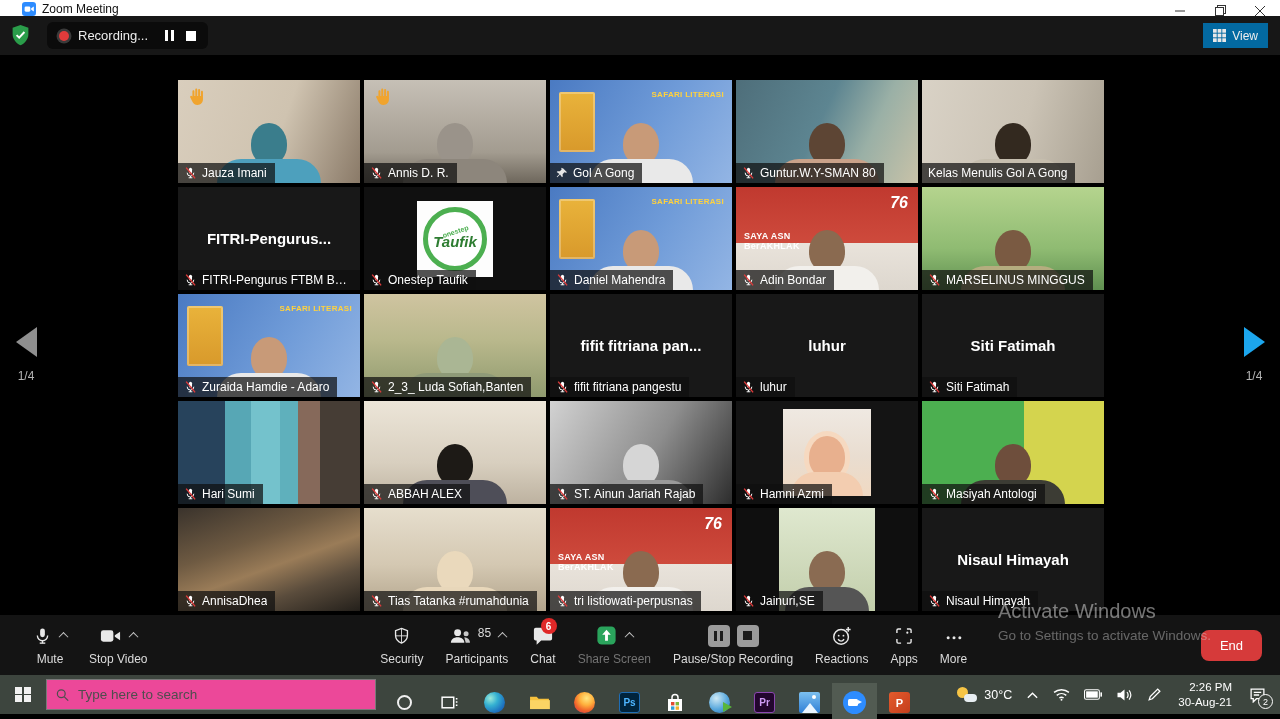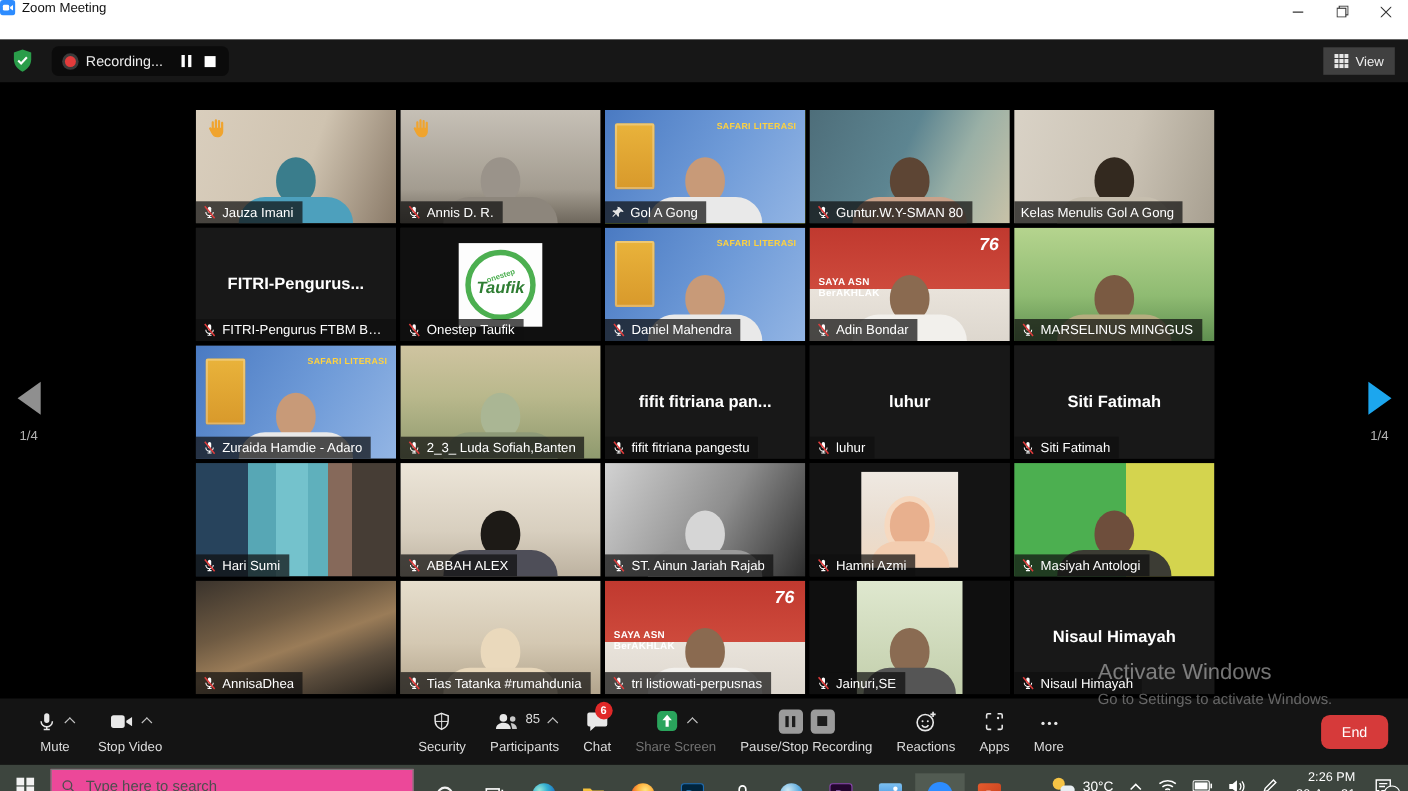--- a/index.html
+++ b/index.html
@@ -1,36 +1,36 @@
 <!DOCTYPE html>
 <html><head>
 <meta charset="utf-8">
 <style>
   *{box-sizing:border-box;margin:0;padding:0}
   html,body{width:1280px;height:719px;overflow:hidden;background:#000;font-family:"Liberation Sans",sans-serif}
   body{position:relative}
 
   
-  .titlebar{height:36px;background:#fff;display:flex;align-items:flex-start;padding-left:0;position:relative}
+  .titlebar{height:16px;background:#fff;display:flex;align-items:flex-end;padding-left:22px;position:relative}
   .appicon{margin-right:6px;display:flex}
   .title-text{font-size:12px;color:#111}
   .win-controls{position:absolute;right:0;top:0;height:21px;display:flex}
   .win-btn{width:40px;height:21px;display:flex;align-items:center;justify-content:center}
 
   
   .meetingbar{height:39px;background:#171717;display:flex;align-items:center;position:relative}
   .shieldwrap{margin-left:10px;display:flex}
   .rec-pill{background:#0b0b0b;border-radius:6px;height:27px;display:flex;align-items:center;padding:0 12px;gap:9px;margin-left:16px}
   .rec-dot{width:10px;height:10px;border-radius:50%;background:#e23b3b;box-shadow:0 0 0 2.5px #3a3a3a}
   .rec-text{color:#ececec;font-size:13px}
   .rec-ctl{display:flex;align-items:center;gap:12px;margin-left:8px}
   .pausebars{display:flex;gap:3px}
   .pausebars i{width:3px;height:11px;background:#fff;display:block}
   .stopsq{width:10px;height:10px;background:#fff;display:block}
-  .view-pill{position:absolute;right:12px;top:7px;height:25px;background:#404040;border-radius:0;display:flex;align-items:center;gap:6px;padding:0 10px;color:#eee;font-size:12px}
+  .view-pill{position:absolute;right:12px;top:7px;height:25px;background:#0369a1;border-radius:0;display:flex;align-items:center;gap:6px;padding:0 10px;color:#eee;font-size:12px}
 
   
   .gallery{position:relative;height:560px;background:#000}
   .grid{position:absolute;left:178px;top:25px;display:grid;grid-template-columns:repeat(5,182px);grid-auto-rows:103px;gap:4px}
   .tile{position:relative;background:#1a1a1a;overflow:hidden}
   .tile.active{outline:3px solid #b6cc3a;outline-offset:-3px}
   .video{position:absolute;inset:0;overflow:hidden;background:#1c1c1c}
   .video.cam-off{background:#181818;display:flex;align-items:center;justify-content:center}
   .center-name{color:#fff;font-weight:bold;font-size:15px;text-align:center;padding:0 8px}
   .plate{position:absolute;left:0;bottom:0;display:flex;align-items:center;gap:5px;background:rgba(15,15,15,.72);padding:3px 8px 3px 6px;max-width:100%;z-index:3}

